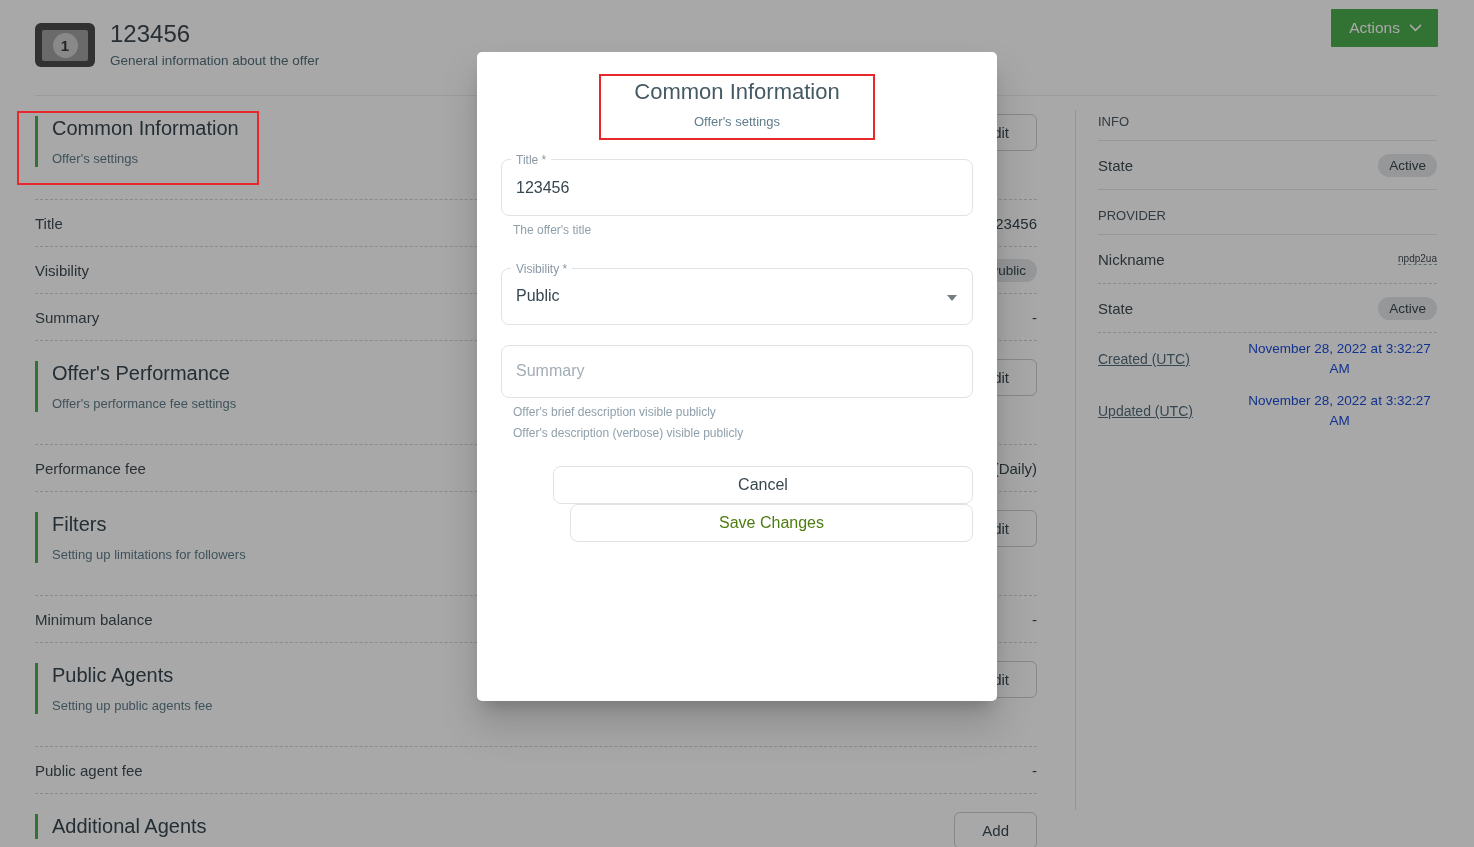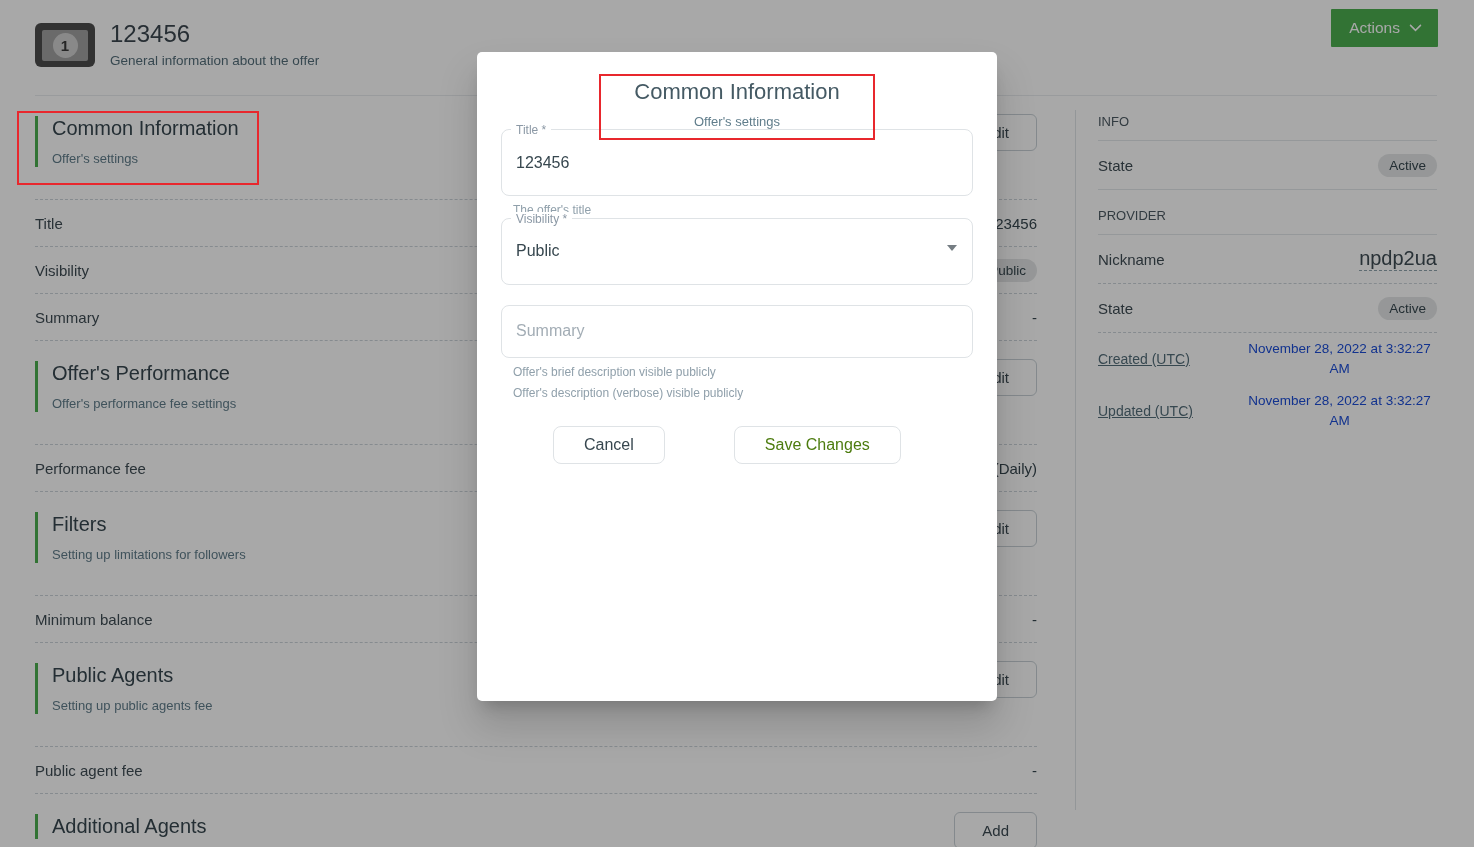--- a/index.html
+++ b/index.html
@@ -62,36 +62,36 @@
   
   .v-divider { position:absolute; left:1075px; top:110px; width:1px; height:700px; background:#dfe4e7; }
   .sidebar { position:absolute; left:1098px; top:96px; width:339px; }
   .sb-cap { padding:18px 0 11px; font-size:13px; color:#4d5a63; border-bottom:1px solid #e3e7ea; }
   .sb-row { min-height:49px; display:flex; align-items:center; justify-content:space-between; font-size:15px; }
   .sb-row.solid { border-bottom:1px solid #e3e7ea; }
   .sb-row.dash  { border-bottom:1px dashed #ccd4da;text-align:right; }
   .sb-label { color:#3f4c54; }
   .sb-label.sm { font-size:14px; color:#546e7a;text-decoration:underline; }
   .sb-value { font-size:13.5px; color:#1d4ed8; text-align:center; max-width:195px; line-height:20px; }
-  .nick { font-size:20px; color:#3f4c54; border-bottom:1px dashed #90a4ae; cursor:pointer; }
+  .nick { font-size:10px; color:#3f4c54; border-bottom:1px dashed #90a4ae; cursor:pointer; }
   .sb-row.tall { padding:6px 0; }
 
   
   .dim { position:absolute; inset:0; background:rgba(0,0,0,0.34); z-index:50; }
 
   
   .modal {
     position:absolute; left:477px; top:52px; width:520px; height:649px; z-index:100;
     background:#fff; border-radius:5px; padding:0 24px;
     box-shadow:0 11px 15px -7px rgba(0,0,0,.2), 0 24px 38px 3px rgba(0,0,0,.14);
   }
   .m-title { margin-top:27px; text-align:center; font-size:22px; color:#455a64; }
   .m-sub   { margin-top:9px;  text-align:center; font-size:13px; color:#607d8b; }
   .field {
-    position:relative; height:67px;
+    position:relative; margin-top:30px; height:57px;
     border:1px solid #dfe3e6; border-radius:8px; background:#fff;
   }
   .f-label {
     position:absolute; top:-7px; left:9px; background:#fff; padding:0 5px;
     font-size:12px; color:#8b98a5;
   }
   .f-input {
     width:100%; height:100%; border:none; outline:none; background:transparent;
     padding:0 14px; font-size:16px; color:#37474f; font-family:inherit; border-radius:8px;
   }
@@ -102,21 +102,21 @@
     border-left:5.5px solid transparent; border-right:5.5px solid transparent;
     border-top:6.5px solid #757d83;
   }
   .helper { margin:8px 0 0 12px; font-size:12px; color:#90a0ab; line-height:13.5px; }
   .field.mid { margin-top:20px; height:53px; }
   .field.tall { margin-top:18px; height:106px; }
   .f-area {
     width:100%; height:100%; border:none; outline:none; background:transparent; resize:none;
     padding:13px 14px; font-size:16px; color:#37474f; font-family:inherit; border-radius:8px;
   }
-  .m-actions { display:flex; margin-top:25px; }
+  .m-actions { display:flex; margin-top:25px;flex-direction:column; }
   .m-btn {
     height:38px; padding:0 30px; background:#fff; border:1px solid #dfe3e6; border-radius:8px;
     font-size:16px; font-family:inherit; cursor:pointer;
   }
   .m-btn.cancel { margin-left:52px; color:#37474f; }
   .m-btn.save   { margin-left:69px; color:#4d7c0f; }
 
   
   .annotation { position:absolute; border:2px solid #e8272d; z-index:300; pointer-events:none; }
   .anno-1 { left:17px;  top:111px; width:242px; height:74px; }

